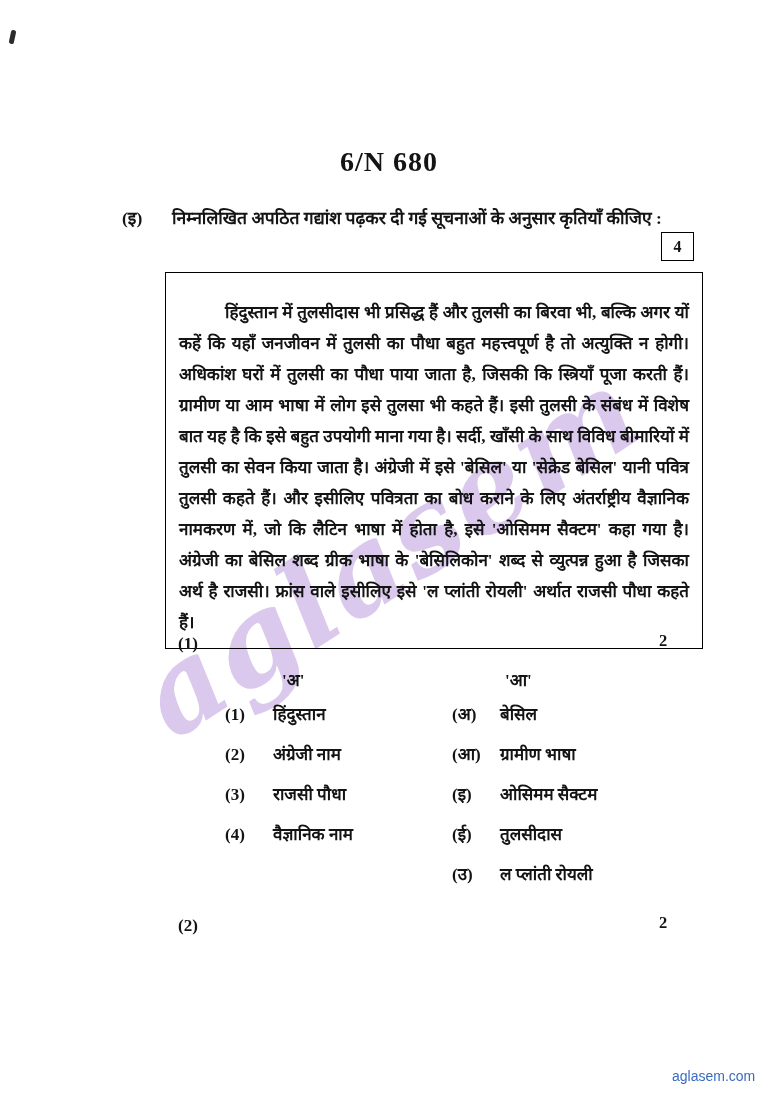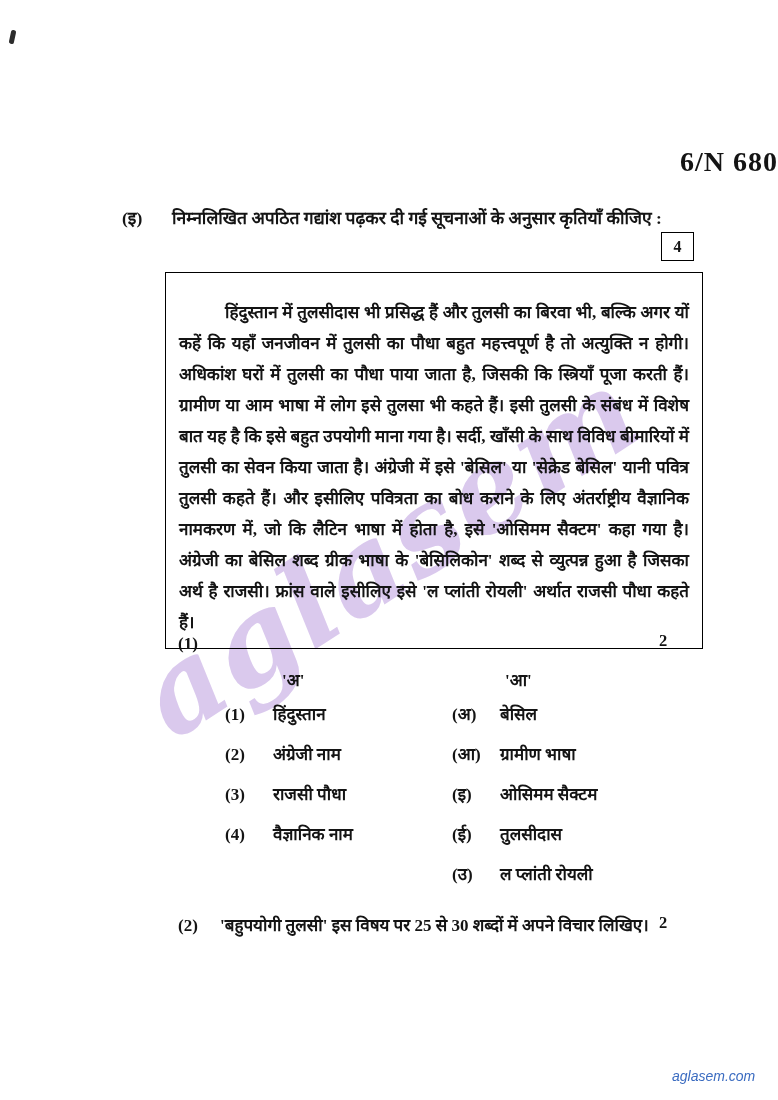--- a/index.html
+++ b/index.html
@@ -18,21 +18,21 @@
     transform:translate(-50%,-50%) rotate(-33deg);
     font-family:"DejaVu Serif",serif;
     font-style:italic; font-weight:bold;
     font-size:118px; letter-spacing:3px;
     color:rgba(187,156,222,0.55);
     z-index:1; white-space:nowrap; pointer-events:none;
   }
   .content { position:relative; z-index:2; }
   .title {
     position:absolute; left:0; top:146px; width:100%;
-    text-align:right; font-size:28px; font-weight:bold; letter-spacing:1px;
+    text-align:center; font-size:28px; font-weight:bold; letter-spacing:1px;
   }
   .question-row {
     position:absolute; left:122px; top:200px; width:560px;
     display:flex; align-items:flex-start;
     font-size:17.5px; font-weight:bold; line-height:36px;
   }
   .q-label { width:50px; flex:0 0 50px; }
   .q-text { flex:1; }
   .marks-box {
     position:absolute; left:661px; top:232px;
@@ -71,21 +71,21 @@
   }
   .match-item .mnum { width:48px; flex:0 0 48px; }
   .subq2 {
     position:absolute; left:178px; top:913px; width:478px;
     display:flex; font-size:17px; font-weight:bold; line-height:26px;
   }
   .subq2 .num { width:42px; flex:0 0 42px; }
   .footer-link {
     position:absolute; left:672px; top:1068px;
     font-family:"Liberation Sans","DejaVu Sans",sans-serif;
-    font-size:14px; color:#3a6bc0; text-decoration:none;font-style:italic;
+    font-size:14px; color:#3a6bc0; text-decoration:none;
   }
 </style>
 </head>
 <body>
 
 <div class="page">
 
   <div class="speck"></div>
 
   <div class="watermark">aglasem</div>
@@ -154,20 +154,19 @@
         <span>तुलसीदास</span>
       </div>
       <div class="match-item">
         <span class="mnum">(उ)</span>
         <span>ल प्लांती रोयली</span>
       </div>
     </div>
 
     <div class="subq2">
       <span class="num">(2)</span>
-      <span>'बहुपयोगी तुलसी' इस विषय पर 25 से 30 शब्दों में अपने विचार लिखिए।</span>
     </div>
     <div class="marks-plain m2">2</div>
 
     <a href="#" class="footer-link">aglasem.com</a>
 
   </div>
 </div>
 
 </body></html>

